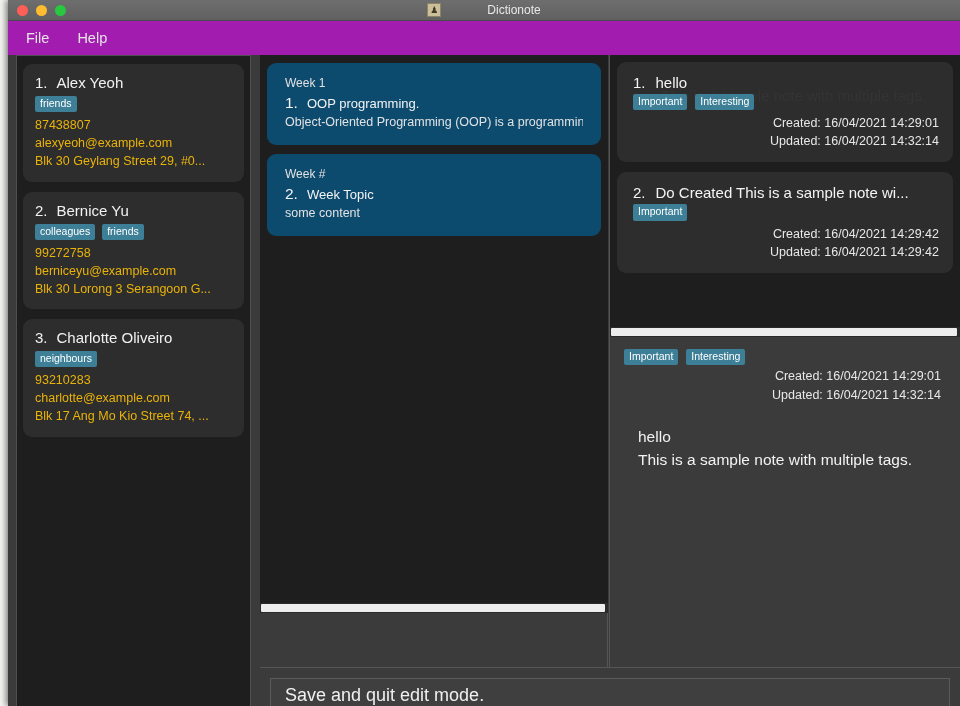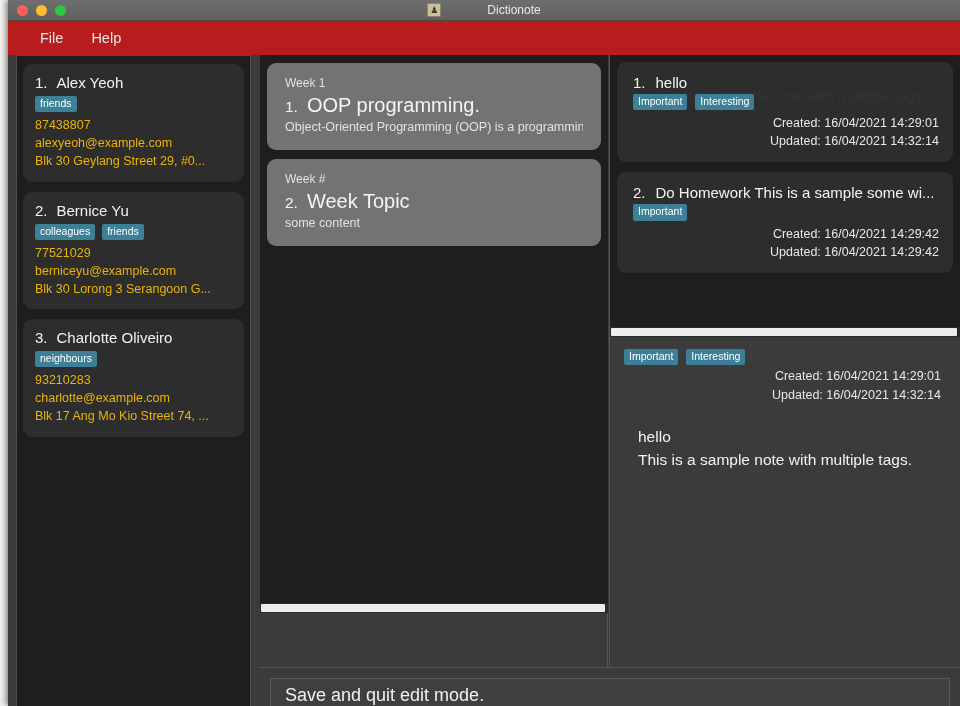--- a/index.html
+++ b/index.html
@@ -86,24 +86,24 @@
   }
   #title-text {
     font-size: 12px;
     color: #e8e8e8;
     margin-left: 41px;
   }
 
   
   #menu-bar {
     height: 34px;
-    background: #b91c1c;
-    display: flex;
-    align-items: center;
-    padding-left: 32px;
+    background: #a21caf;
+    display: flex;
+    align-items: center;
+    padding-left: 18px;
     gap: 28px;
   }
   .menu-item {
     font-size: 14.5px;
     color: #e6e6e6;
     cursor: default;
   }
 
   
   #body-area {
@@ -180,29 +180,29 @@
   }
   #dict-panel {
     position: relative;
     background: #1e1e1e;
     height: 548px;
     padding: 8px 7px 0 7px;
     overflow: hidden;
     box-sizing: border-box;
   }
   .dict-card {
-    background: #737373;
+    background: #0c4a6e;
     border-radius: 9px;
     padding: 13px 18px 16px 18px;
     margin-bottom: 9px;
   }
   .d-week { font-size: 12px; color: #e2e2e2; margin-bottom: 4px; }
   .d-title-row { display: flex; align-items: baseline; gap: 9px; margin-bottom: 3px; }
   .d-index { font-size: 15.5px; color: #f4f4f4; }
-  .d-title { font-size: 20px; color: #f4f4f4; }
+  .d-title { font-size: 13px; color: #f4f4f4; }
   .d-content {
     font-size: 12.5px;
     color: #e2e2e2;
     white-space: nowrap;
     overflow: hidden;
   }
   .hscroll {
     height: 10px;
     background: #2a2a2a;
     position: relative;
@@ -359,21 +359,21 @@
 
         <div class="contact-card">
           <div class="c-name-row">
             <span class="c-index">2.</span>
             <span class="c-name">Bernice Yu</span>
           </div>
           <div class="tag-row">
             <span class="tag">colleagues</span>
             <span class="tag">friends</span>
           </div>
-          <div class="c-line">77521029</div>
+          <div class="c-line">99272758</div>
           <div class="c-line">berniceyu@example.com</div>
           <div class="c-line">Blk 30 Lorong 3 Serangoon G...</div>
         </div>
 
         <div class="contact-card">
           <div class="c-name-row">
             <span class="c-index">3.</span>
             <span class="c-name">Charlotte Oliveiro</span>
           </div>
           <div class="tag-row">
@@ -430,21 +430,21 @@
           </div>
           <div class="n-dates">
             <div>Created: 16/04/2021 14:29:01</div>
             <div>Updated: 16/04/2021 14:32:14</div>
           </div>
         </div>
 
         <div class="note-card">
           <div class="n-title-row">
             <span class="n-index">2.</span>
-            <span class="n-title">Do Homework This is a sample some wi...</span>
+            <span class="n-title">Do Created This is a sample note wi...</span>
           </div>
           <div class="n-tagrow">
             <span class="tag">Important</span>
           </div>
           <div class="n-dates">
             <div>Created: 16/04/2021 14:29:42</div>
             <div>Updated: 16/04/2021 14:29:42</div>
           </div>
         </div>
 

